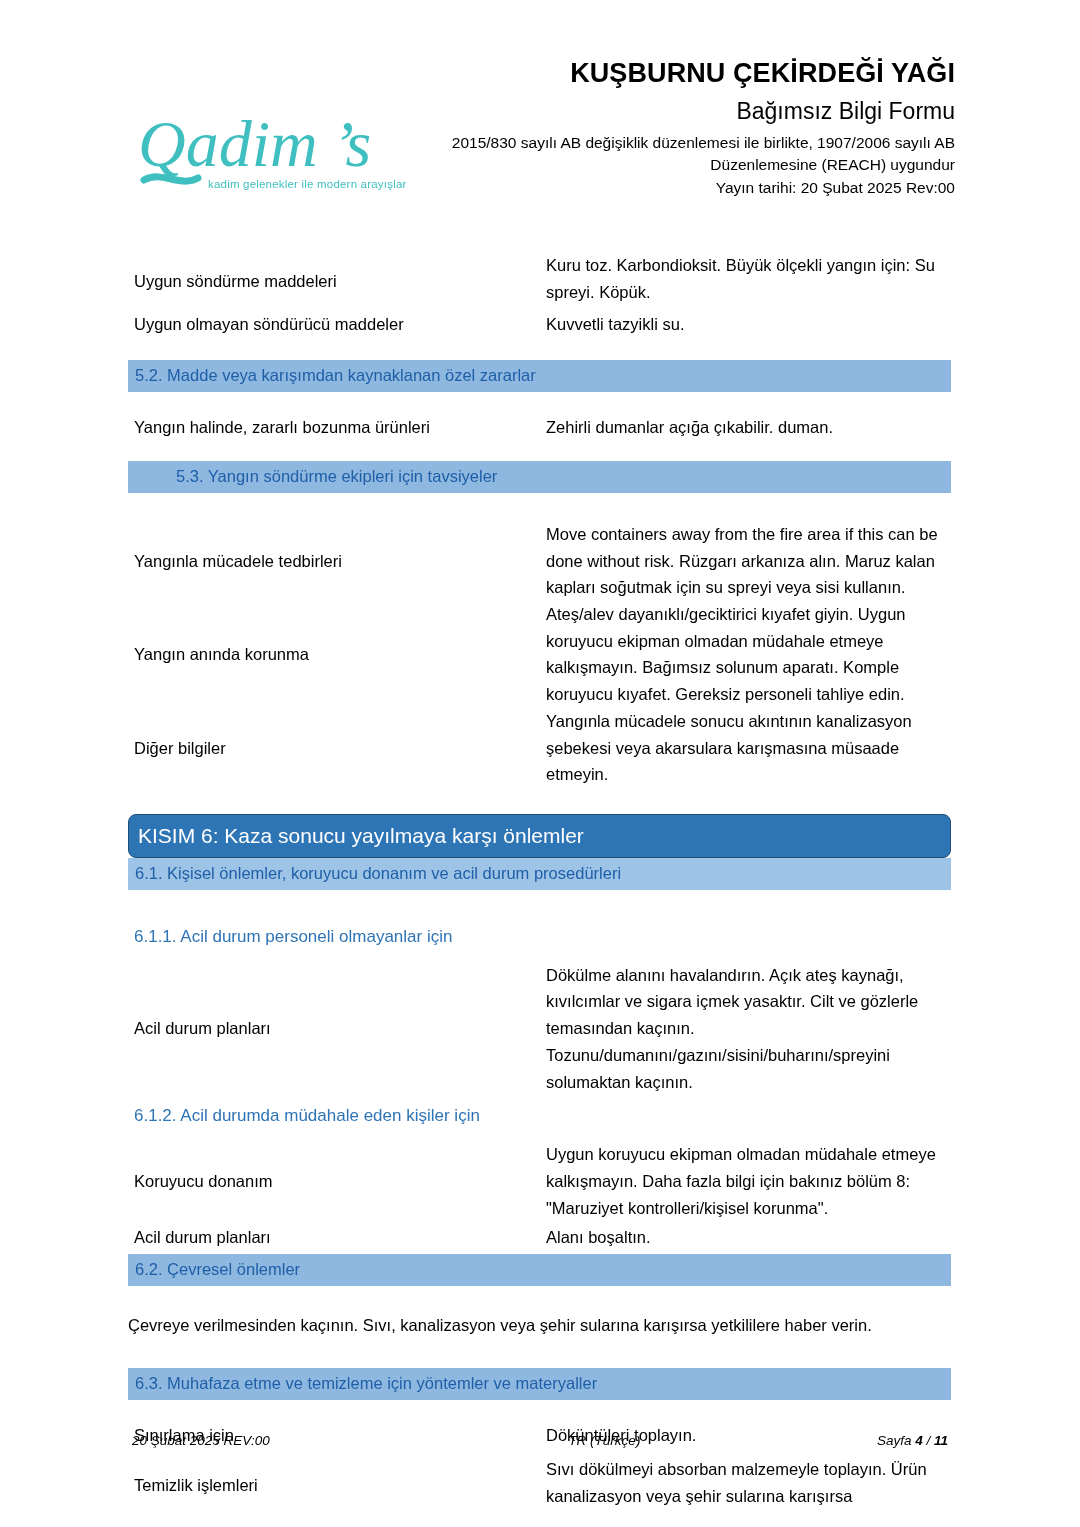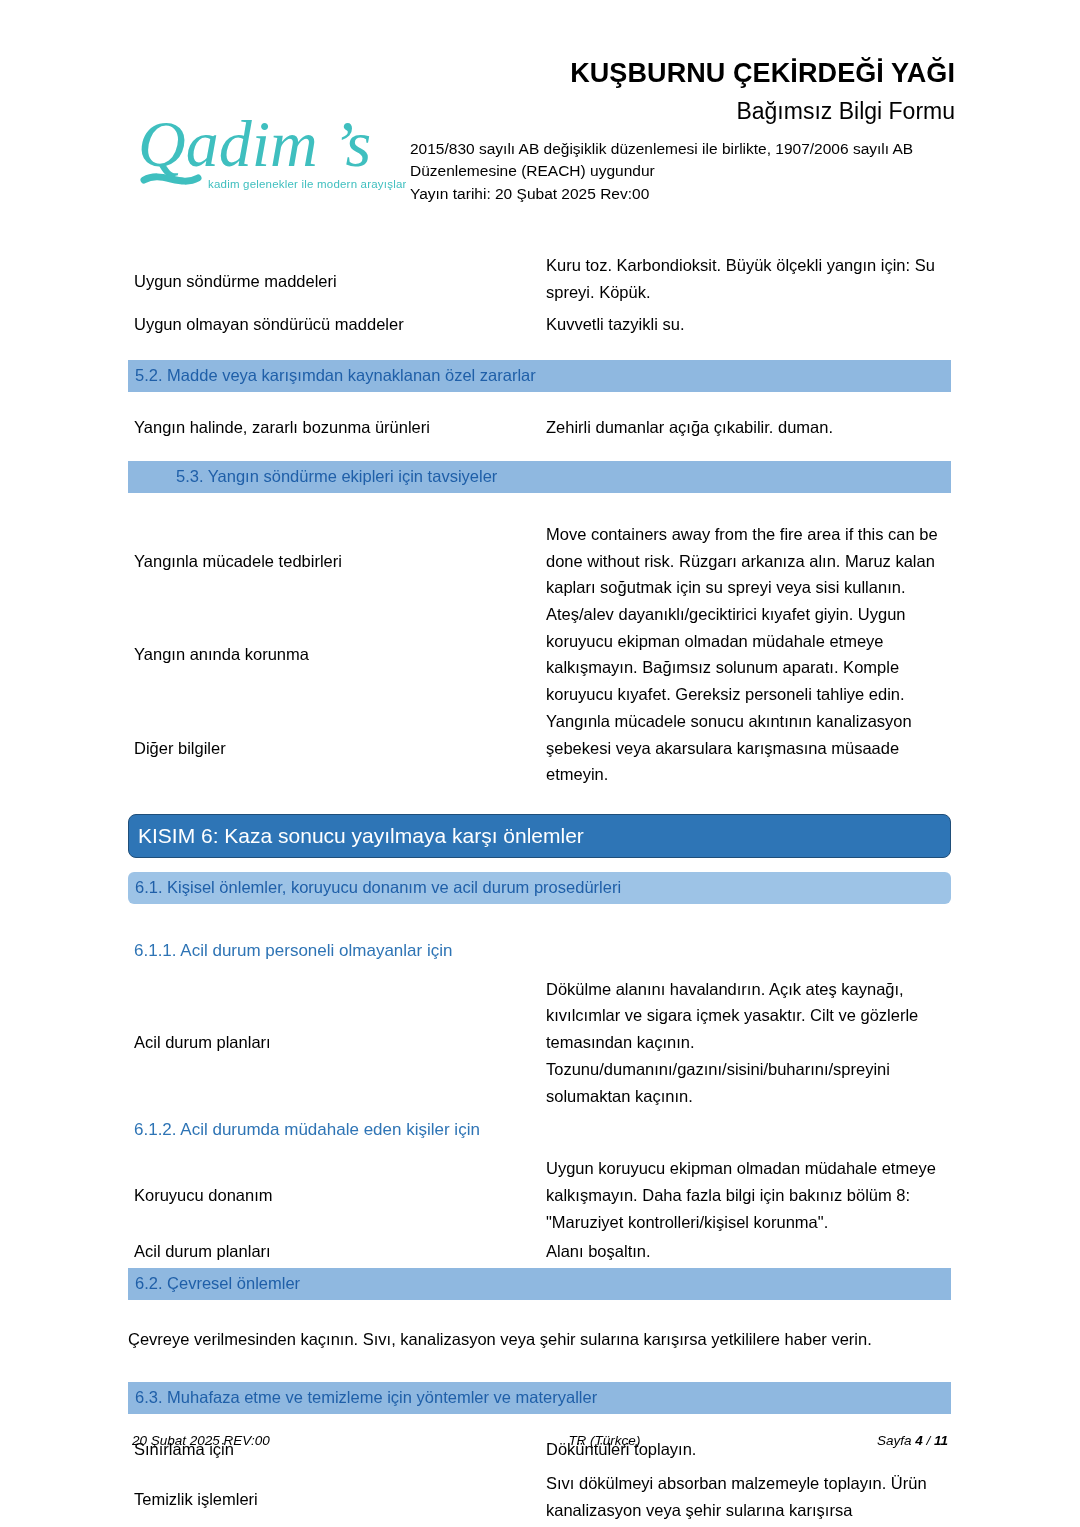--- a/index.html
+++ b/index.html
@@ -55,24 +55,24 @@
     line-height: 1.18;
     white-space: nowrap;
   }
   .doc-subtitle {
     font-size: 23px;
     text-align: right;
     line-height: 1.25;
     margin-top: 7px;
   }
   .doc-reg {
-    margin-top: 12px;
+    margin-top: 6px;
     font-size: 15.5px;
     line-height: 1.45;
-    text-align: left;
+    text-align: right;
   }
   .doc-reg div { white-space: nowrap; }
 
   
   .content {
     position: absolute;
     left: 0;
     top: 232px;
     width: 1080px;
   }
@@ -223,21 +223,21 @@
       <div class="col-r">Ateş/alev dayanıklı/geciktirici kıyafet giyin. Uygun koruyucu ekipman olmadan müdahale etmeye kalkışmayın. Bağımsız solunum aparatı. Komple koruyucu kıyafet. Gereksiz personeli tahliye edin.</div>
     </div>
 
     <div class="row vcenter">
       <div class="col-l">Diğer bilgiler</div>
       <div class="col-r">Yangınla mücadele sonucu akıntının kanalizasyon şebekesi veya akarsulara karışmasına müsaade etmeyin.</div>
     </div>
 
     <div class="bar-section" style="margin-top:26px;border-radius:8px;">KISIM 6: Kaza sonucu yayılmaya karşı önlemler</div>
 
-    <div class="bar-sub lighter" style="margin-top:14px;border-radius:6px;">6.1. Kişisel önlemler, koruyucu donanım ve acil durum prosedürleri</div>
+    <div class="bar-sub lighter" style="">6.1. Kişisel önlemler, koruyucu donanım ve acil durum prosedürleri</div>
 
     <div class="subhead" style="margin-top:36px;">6.1.1. Acil durum personeli olmayanlar için</div>
 
     <div class="row vcenter" style="padding-top:14px;">
       <div class="col-l">Acil durum planları</div>
       <div class="col-r">Dökülme alanını havalandırın. Açık ateş kaynağı, kıvılcımlar ve sigara içmek yasaktır. Cilt ve gözlerle temasından kaçının. Tozunu/dumanını/gazını/sisini/buharını/spreyini solumaktan kaçının.</div>
     </div>
 
     <div class="subhead" style="margin-top:10px;">6.1.2. Acil durumda müdahale eden kişiler için</div>
 

